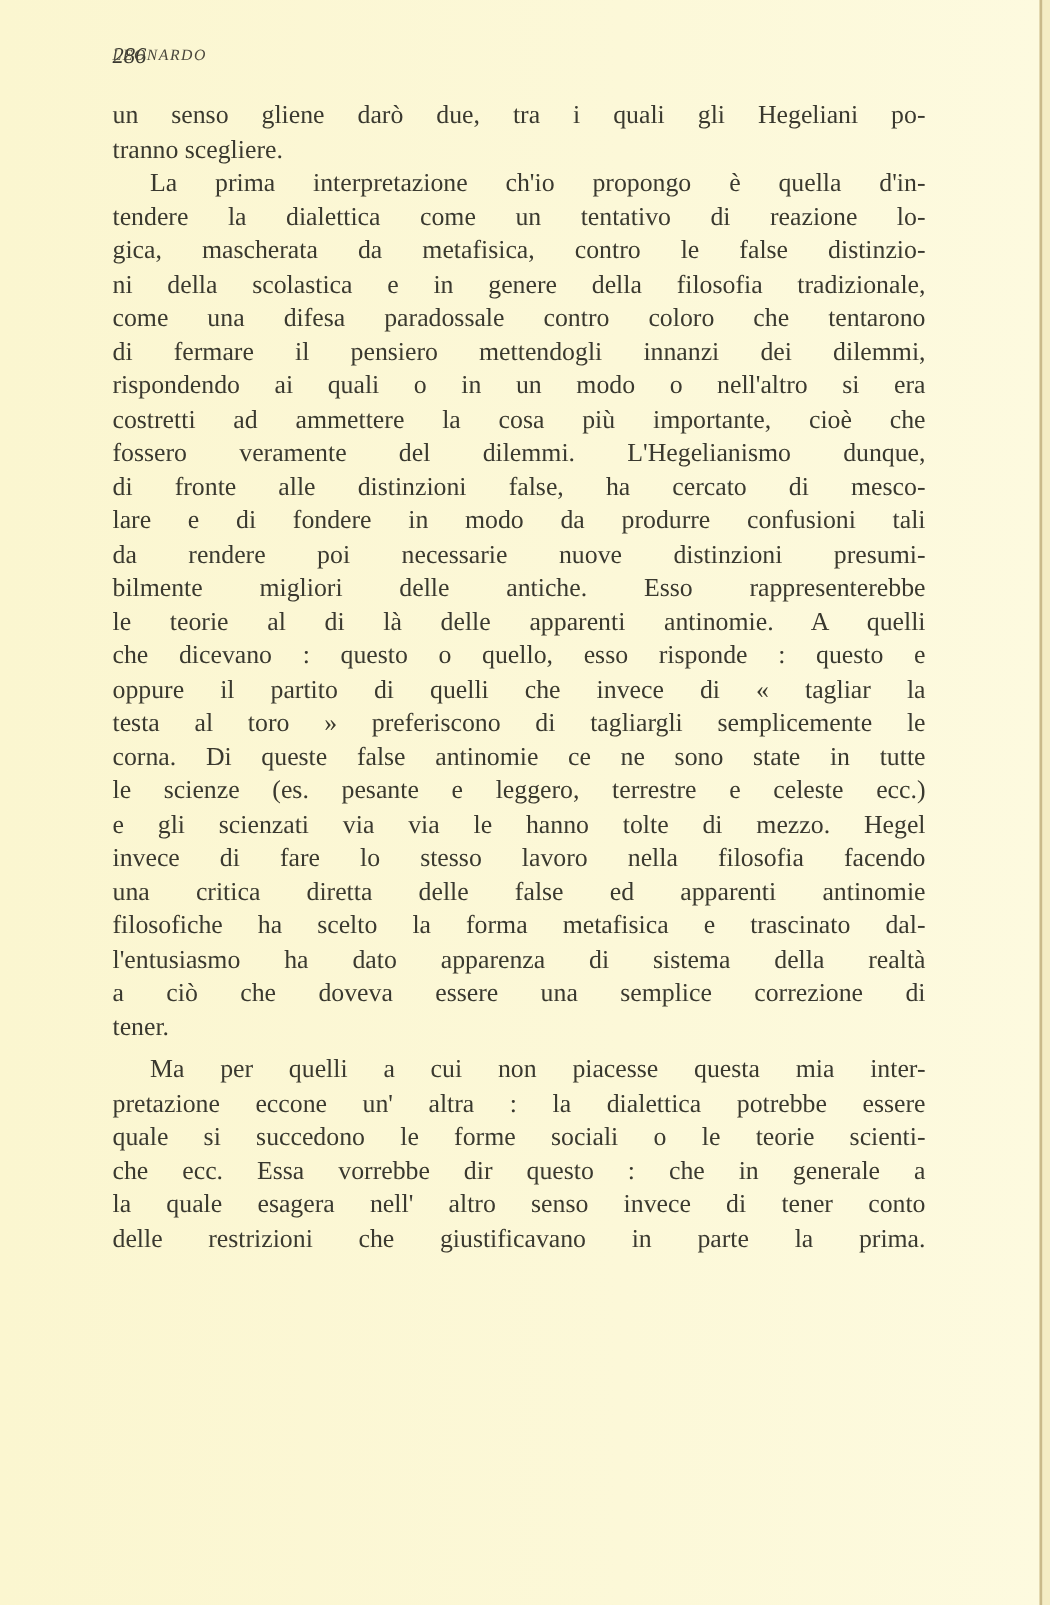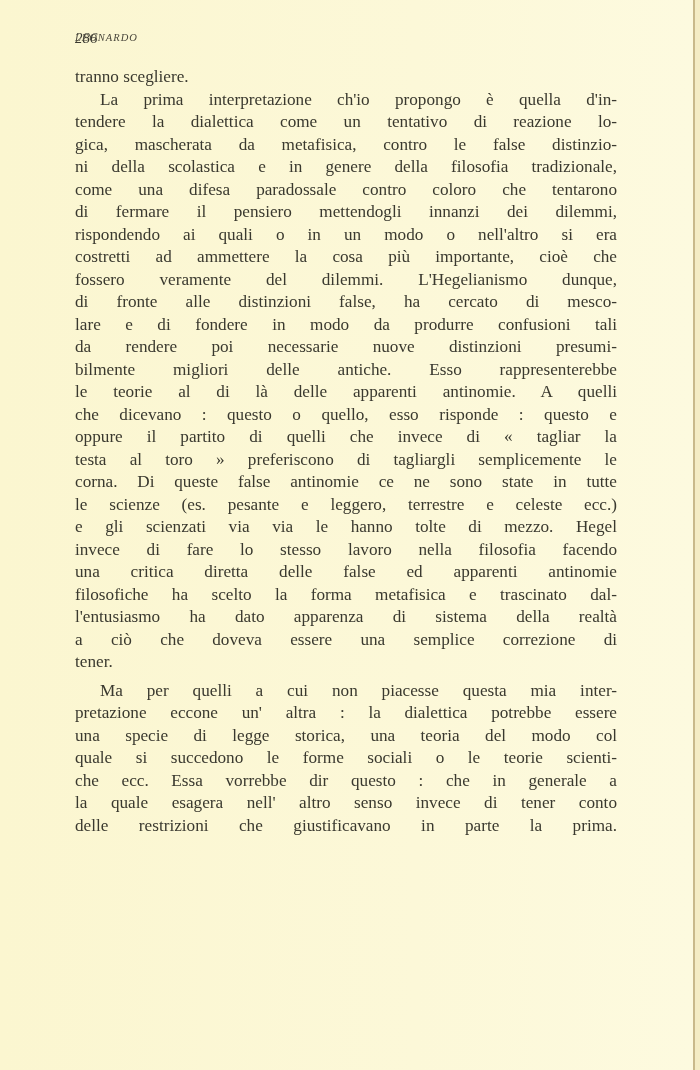--- a/index.html
+++ b/index.html
@@ -101,20 +101,21 @@
 
 <div class="page">
   <div class="header">
     <span class="page-number">286</span>
     <span class="running-head">LEONARDO</span>
   </div>
 
   <div class="body-text">
 
     <div class="para">
+      <span class="line">un senso gliene darò due, tra i quali gli Hegeliani po-</span>
       <span class="line last">tranno scegliere.</span>
     </div>
 
     <div class="para">
       <span class="line indent">La prima interpretazione ch'io propongo è quella d'in-</span>
       <span class="line">tendere la dialettica come un tentativo di reazione lo-</span>
       <span class="line">gica, mascherata da metafisica, contro le false distinzio-</span>
       <span class="line">ni della scolastica e in genere della filosofia tradizionale,</span>
       <span class="line">come una difesa paradossale contro coloro che tentarono</span>
       <span class="line">di fermare il pensiero mettendogli innanzi dei dilemmi,</span>
@@ -138,21 +139,20 @@
       <span class="line">l'entusiasmo ha dato apparenza di sistema della realtà</span>
       <span class="line">a ciò che doveva essere una semplice correzione di</span>
       <span class="line last">tener.</span>
     </div>
 
     <span class="spacer"></span>
 
     <div class="para">
       <span class="line indent">Ma per quelli a cui non piacesse questa mia inter-</span>
       <span class="line">pretazione eccone un' altra : la dialettica potrebbe essere</span>
-      <span class="line">una specie di legge storica, una teoria del modo col</span>
       <span class="line">quale si succedono le forme sociali o le teorie scienti-</span>
       <span class="line">che ecc. Essa vorrebbe dir questo : che in generale a</span>
       <span class="line">la quale esagera nell' altro senso invece di tener conto</span>
       <span class="line">delle restrizioni che giustificavano in parte la prima.</span>
     </div>
   </div>
 </div>
 <div class="page-edge"></div>
 <div class="page-edge-outer"></div>
 

